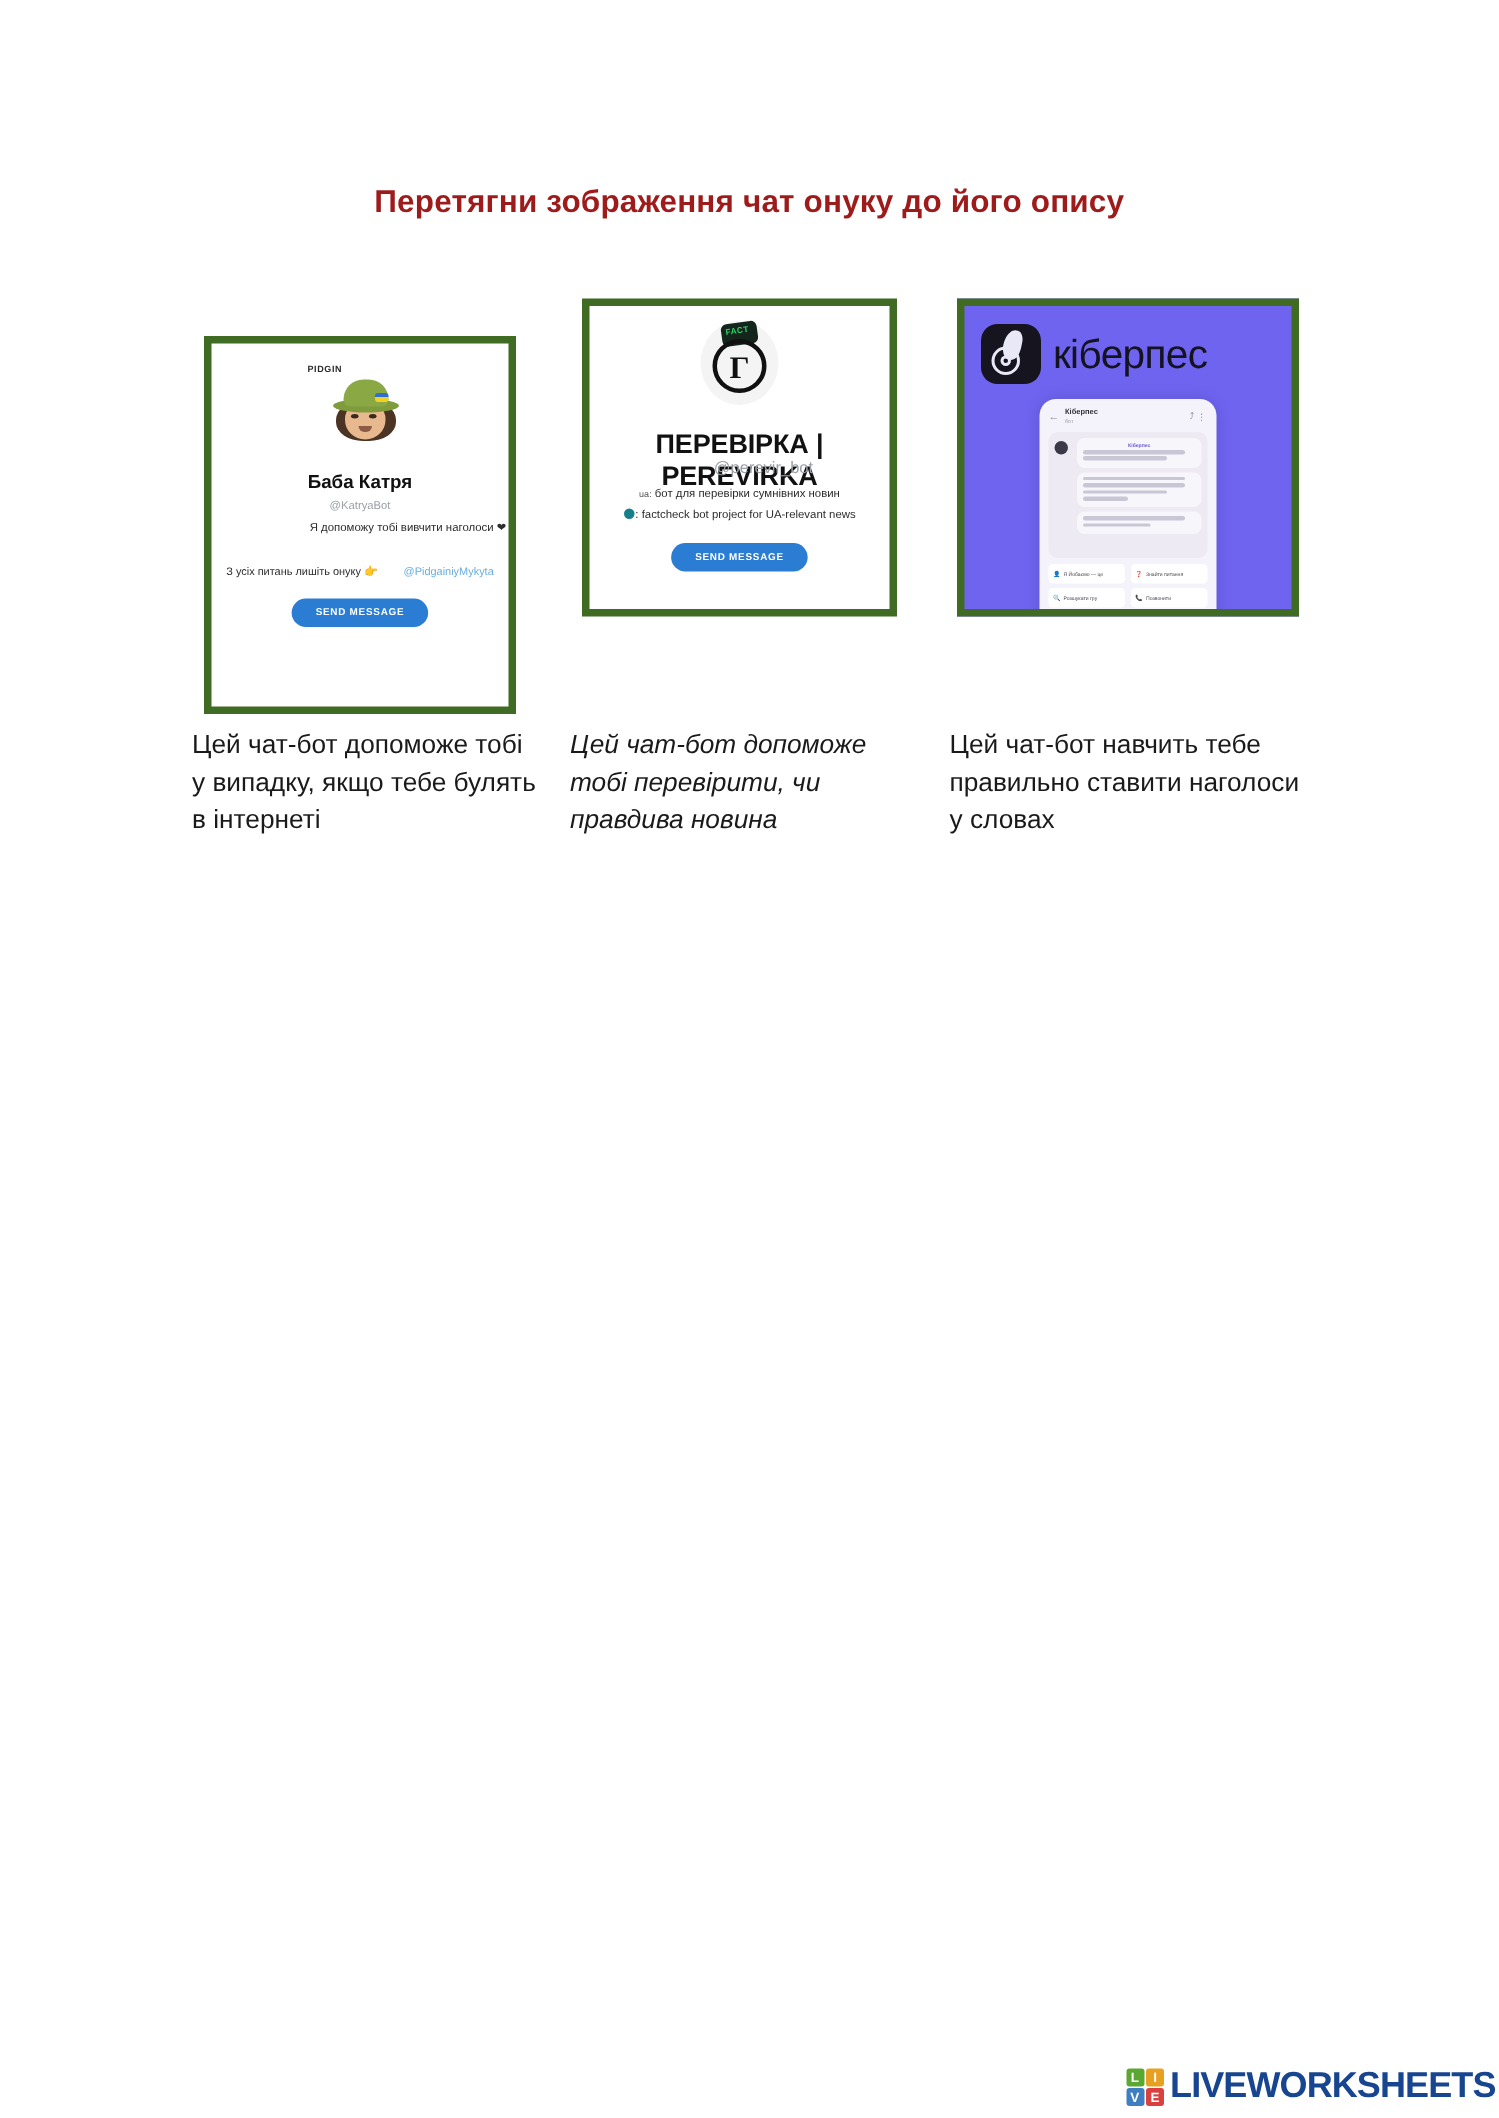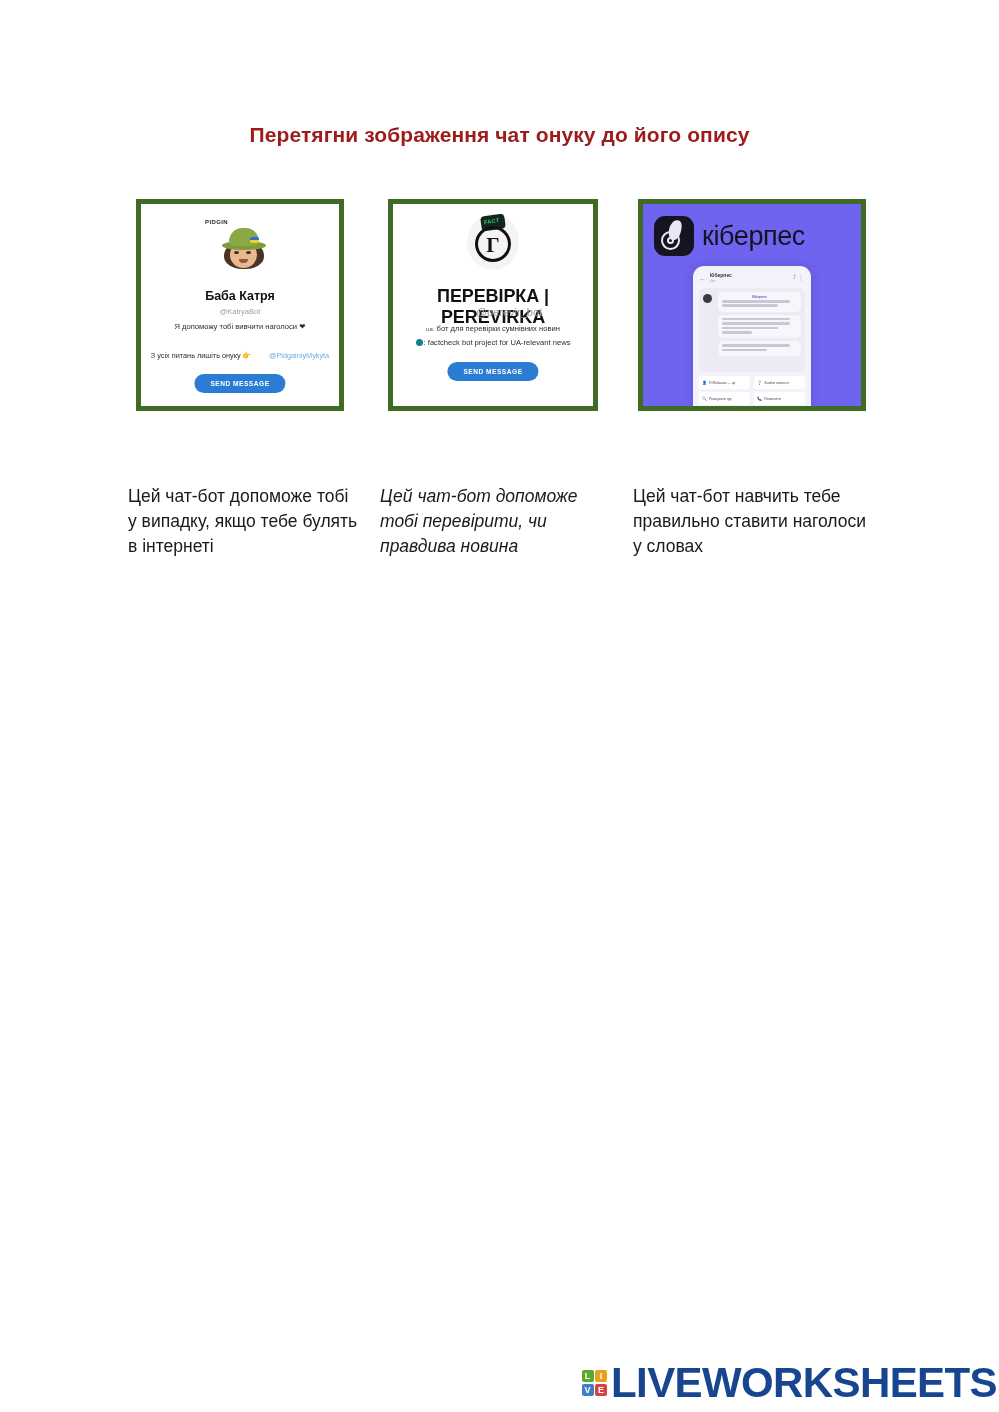--- a/index.html
+++ b/index.html
@@ -37,21 +37,21 @@
     height: 212px;
   }
   .card {
     position: absolute;
     top: 0;
     border: 5px solid #3f6b23;
     background: #ffffff;
     box-sizing: border-box;
     overflow: hidden;
   }
-  .card-1 { left: 0px;   width: 208px; height: 212px; }
+  .card-1 { left: 0px;   width: 208px; height: 252px; margin-top: 25px; }
   .card-2 { left: 252px; width: 210px; height: 212px; }
   .card-3 { left: 502px; width: 228px; height: 212px; background: #6f64f0; }
 
   .card-inner {
     position: relative;
     width: 100%;
     height: 100%;
     text-align: center;
   }
 
@@ -146,20 +146,21 @@
     width: 100%;
     font-size: 7.5px;
     color: #9aa0a6;
   }
   .bot-tagline {
     position: absolute;
     left: 0; top: 118px;
     width: 100%;
     font-size: 7.6px;
     color: #2c2c2c;
+    padding-left: 32px;
   }
   .bot-contact {
     position: absolute;
     left: 0; top: 147px;
     width: 100%;
     font-size: 7.3px;
     color: #2c2c2c;
   }
   .bot-contact .mention { color: #6aaee0; padding-left: 15px; }
   .emoji { font-size: 7.5px; }
@@ -462,21 +463,21 @@
     font-size: 9px;
     font-weight: bold;
     line-height: 12px;
     text-align: center;
   }
   .lw-l { background: #5aa832; }
   .lw-i { background: #e8a020; }
   .lw-v { background: #3f7fc1; }
   .lw-e { background: #d94040; }
   .lw-word {
-    font-size: 42px;
+    font-size: 24px;
     font-weight: bold;
     color: #17458f;
     letter-spacing: -0.6px;
     line-height: 1;
   }
 </style>
 </head>
 <body>
 
 <div class="worksheet-title">Перетягни зображення чат онуку до його опису</div>

